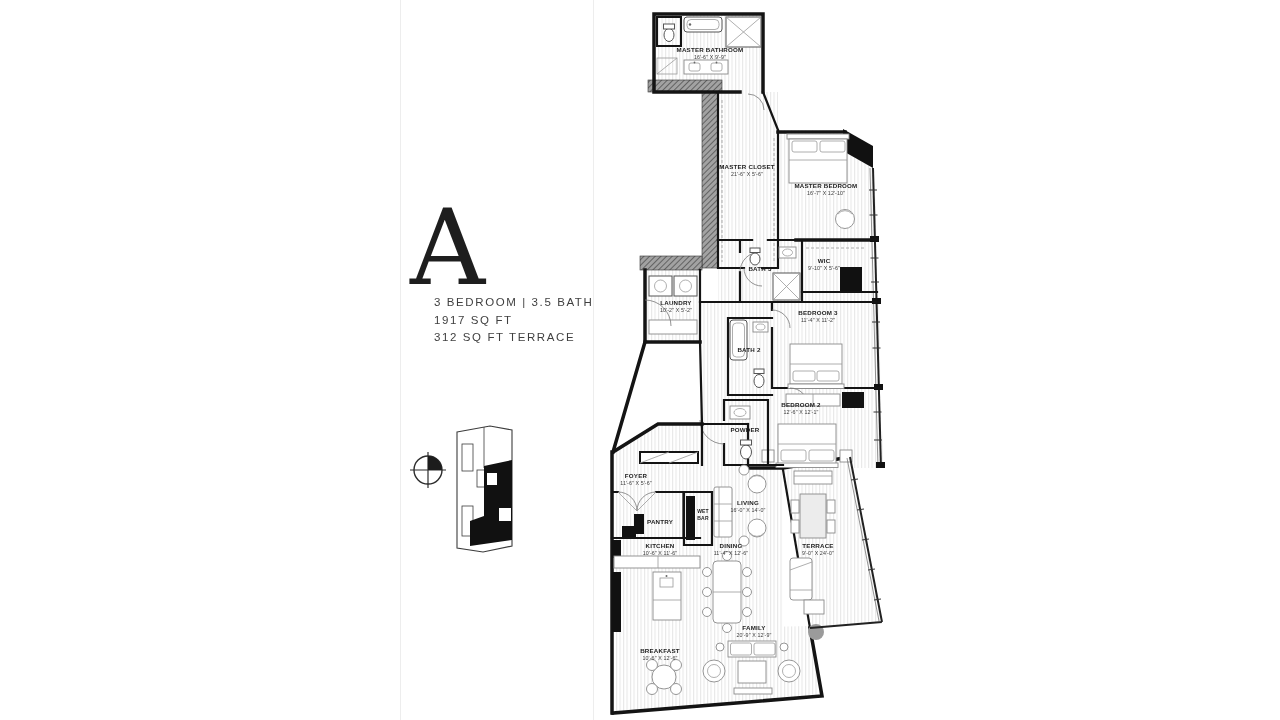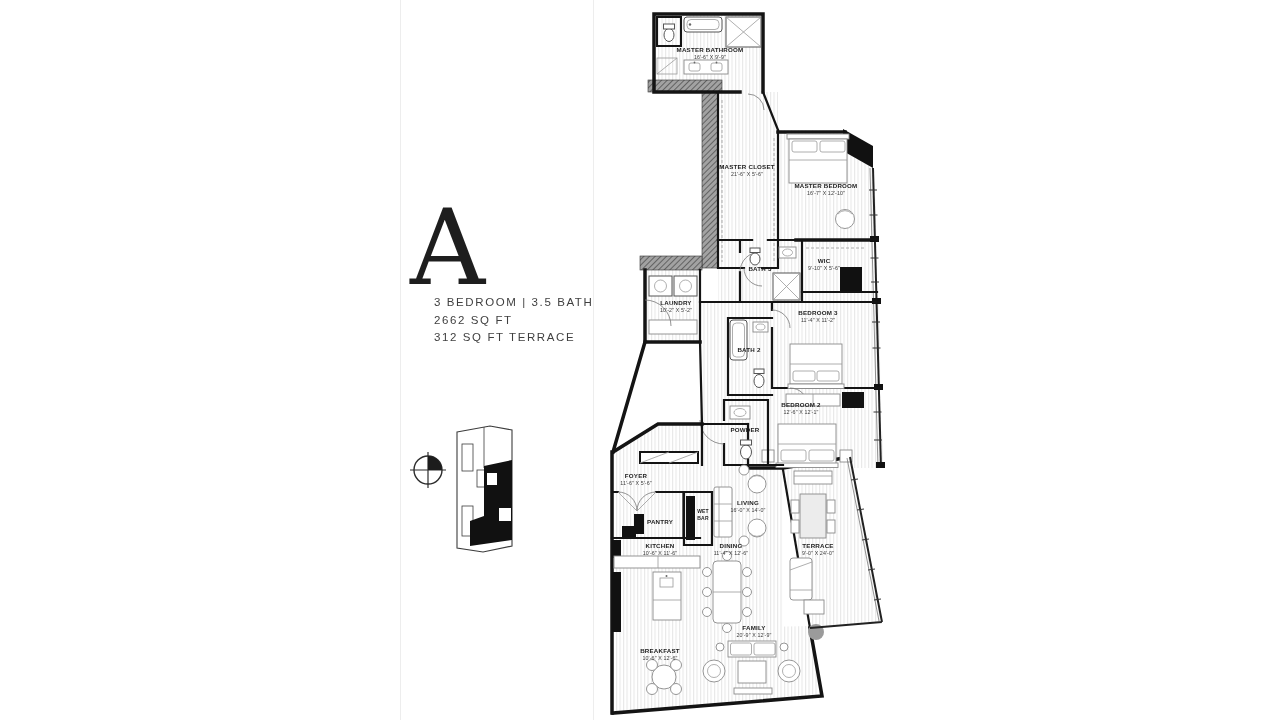--- a/index.html
+++ b/index.html
@@ -27,21 +27,21 @@
 <body>
 
 <div id="canvas">
 
   <div class="vguide" style="left:400px"></div>
   <div class="vguide" style="left:593px"></div>
 
   <div id="unit-letter">A</div>
   <div id="unit-specs">
     <div>3 BEDROOM | 3.5 BATH</div>
-    <div>2662 SQ FT</div>
+    <div>1917 SQ FT</div>
     <div>312 SQ FT TERRACE</div>
   </div>
 
   <svg width="1280" height="720" viewBox="0 0 1280 720">
     <defs>
       <pattern id="floorp" width="3.5" height="10" patternUnits="userSpaceOnUse">
         <rect width="3.5" height="10" fill="#ffffff"></rect>
         <line x1="0.6" y1="0" x2="0.6" y2="10" stroke="#e4e4e4" stroke-width="0.9"></line>
       </pattern>
       <pattern id="hatchp" width="4" height="4" patternUnits="userSpaceOnUse" patternTransform="rotate(45)">

